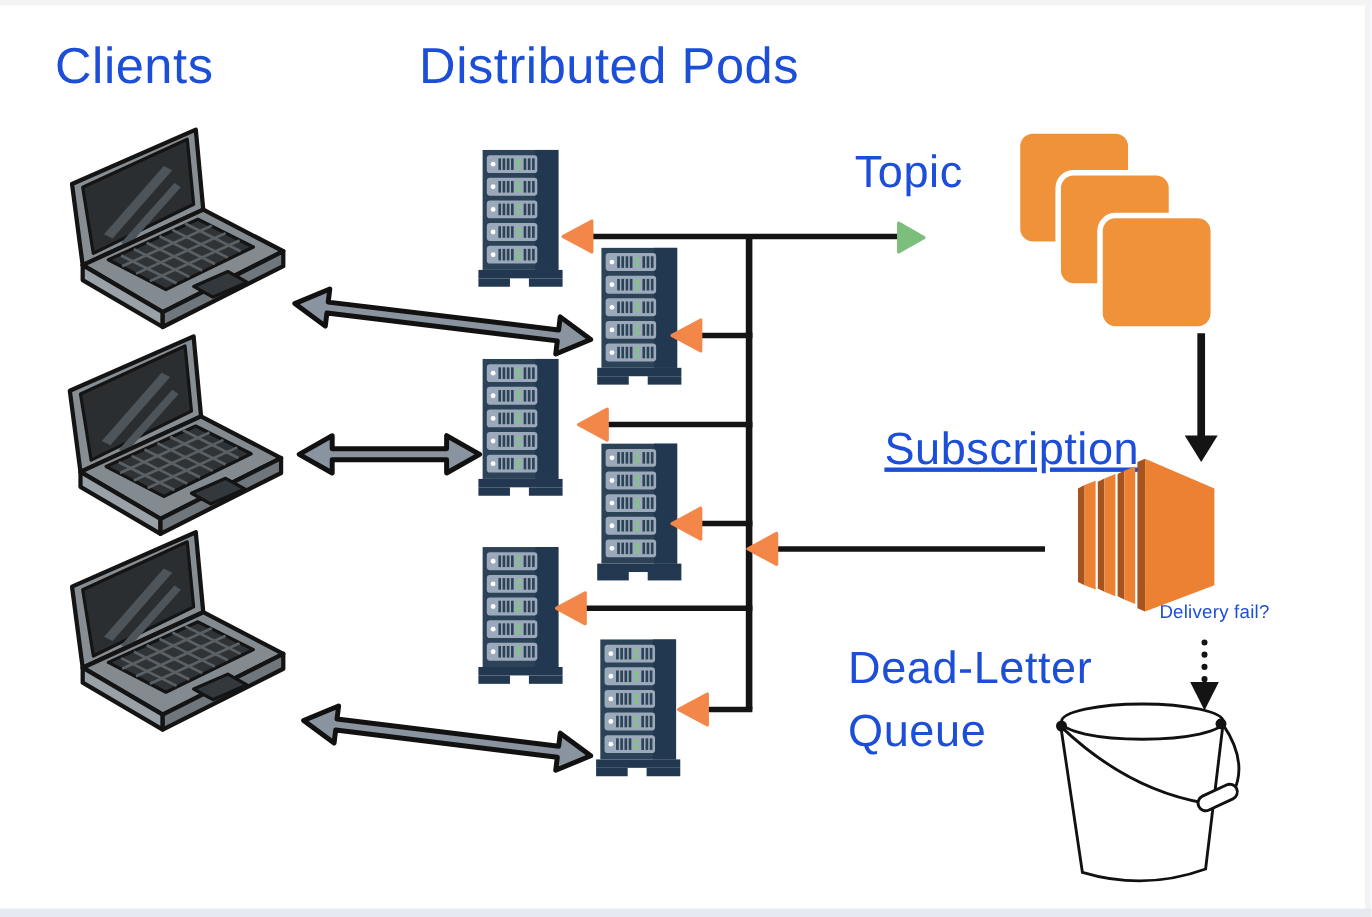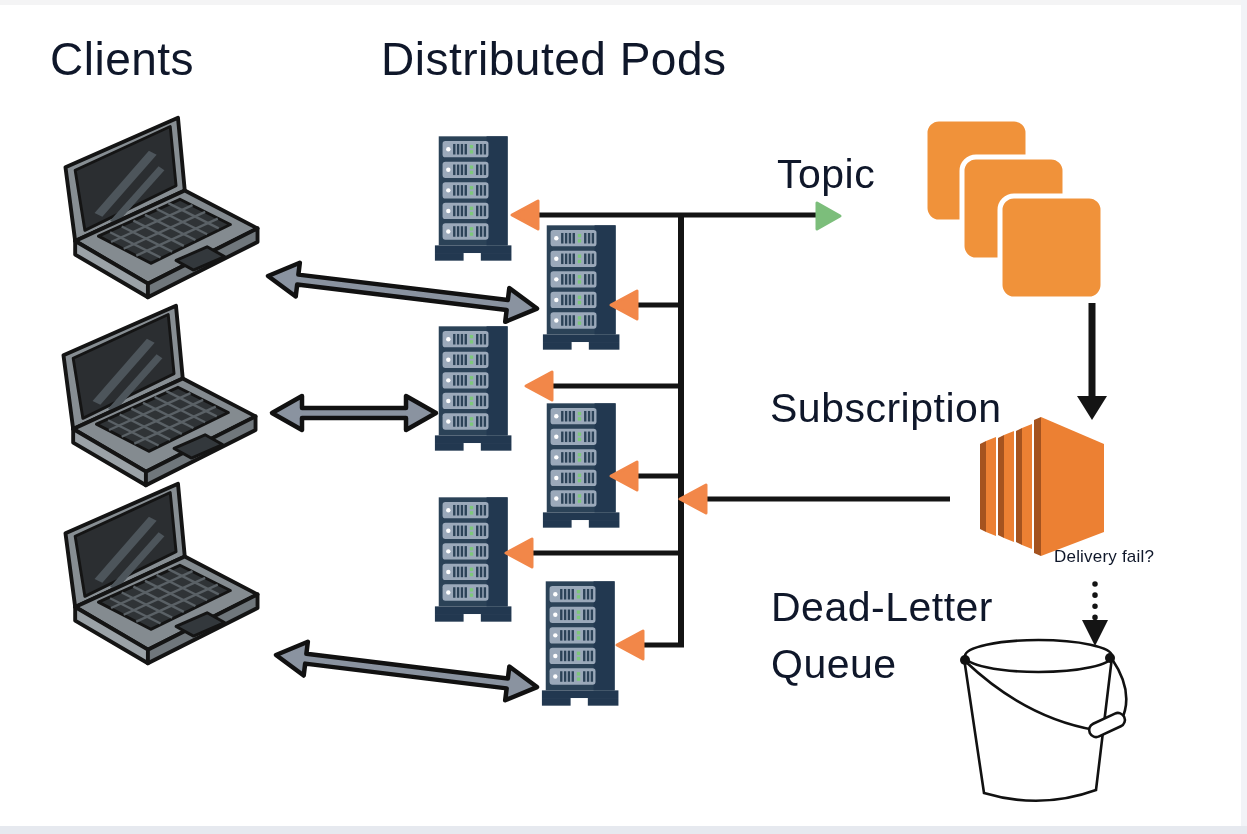--- a/index.html
+++ b/index.html
@@ -1,21 +1,21 @@
 <!DOCTYPE html>
 <html><head>
 <meta charset="utf-8">
 <style>
   html,body{margin:0;padding:0;}
   body{
     width:1247px;height:834px;position:relative;background:#ffffff;
     font-family:"Liberation Sans", sans-serif;overflow:hidden;
   }
   .abs{position:absolute;}
-  .label{color:#0f172a;line-height:1.12;white-space:nowrap;letter-spacing:.5px;}
+  .label{color:#1d4ed8;line-height:1.12;white-space:nowrap;letter-spacing:.5px;}
   .label-xl{font-size:46px;}
   .label-lg{font-size:41px;}
   .label-sm{font-size:17px;letter-spacing:.2px;}
   #edge-top{left:0;top:0;width:1247px;height:5px;background:#f4f4f5;}
   #edge-right{right:0;top:0;width:6px;height:834px;background:#f2f3f7;}
   #edge-bottom{left:0;bottom:0;width:1247px;height:8px;background:#e6e9ef;}
   svg{display:block;}
   #overlay{left:0;top:0;width:1247px;height:834px;pointer-events:none;}
 </style>
 </head>
@@ -128,22 +128,22 @@
     </symbol>
   </defs>
 </svg>
 
 <div class="abs" id="edge-top"></div>
 <div class="abs" id="edge-right"></div>
 <div class="abs" id="edge-bottom"></div>
 
 <div class="abs label label-xl" style="left:50px;top:34px;">Clients</div>
 <div class="abs label label-xl" style="left:381px;top:34px;">Distributed Pods</div>
-<div class="abs label label-lg" style="left:777px;top:152px;">Topic</div>
-<div class="abs label label-lg" style="left:770px;top:386px;">Subscription</div>
+<div class="abs label label-lg" style="left:777px;top:134px;">Topic</div>
+<div class="abs label label-lg" style="left:804px;top:386px;text-decoration:underline;">Subscription</div>
 <div class="abs label label-lg" style="left:771px;top:585px;">
   <div>Dead-Letter</div>
   <div style="margin-top:11px;">Queue</div>
 </div>
 <div class="abs label label-sm" style="left:1054px;top:547px;">Delivery fail?</div>
 
 <svg class="abs" style="left:58px;top:112px;" width="207" height="194">
     <use href="#sym-laptop"></use>
   </svg>
 <svg class="abs" style="left:56px;top:300px;" width="207" height="194">

